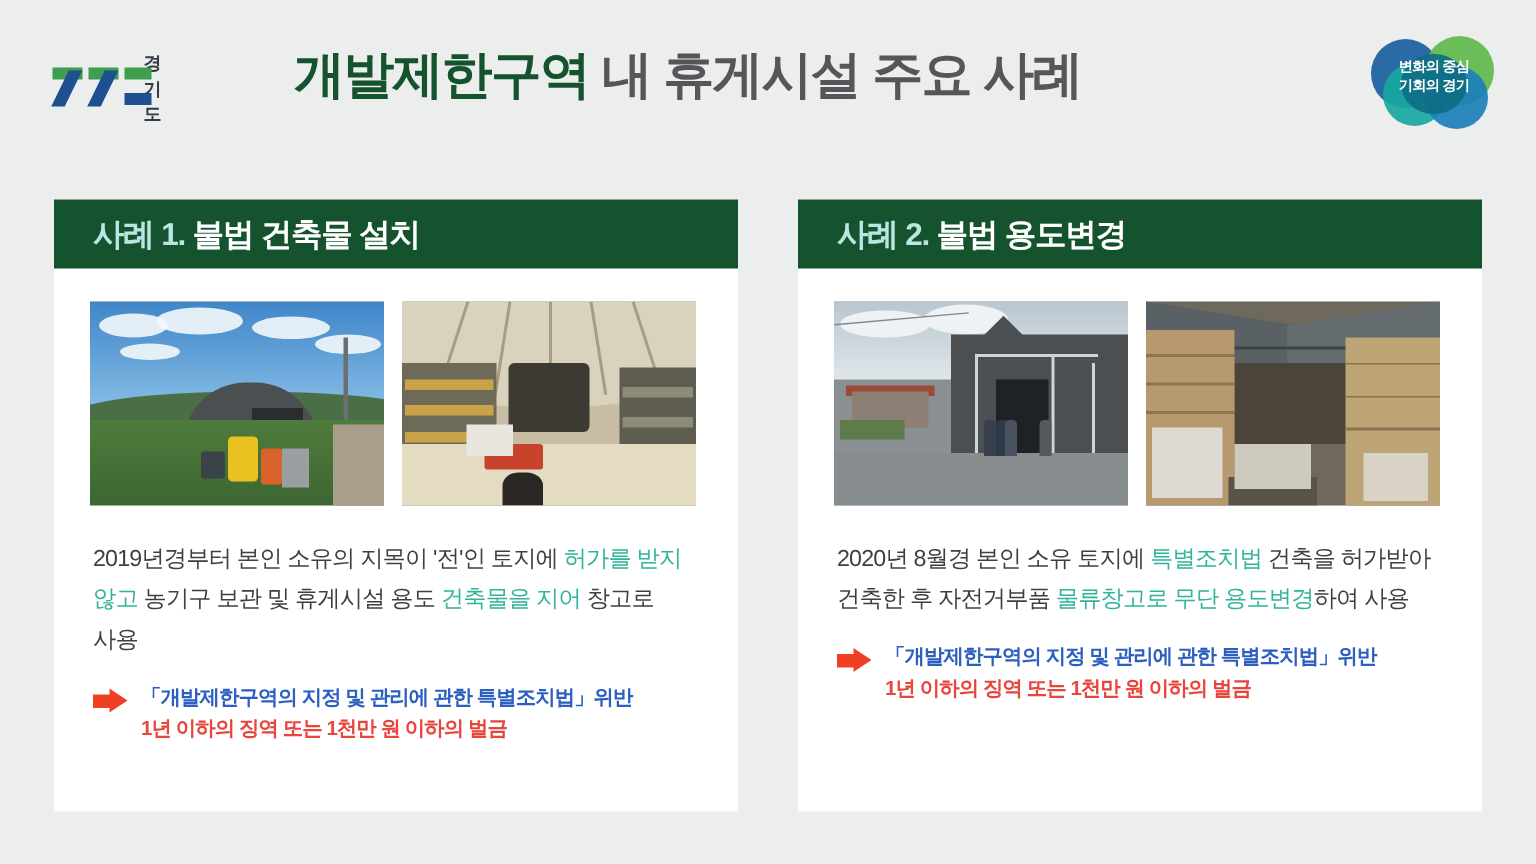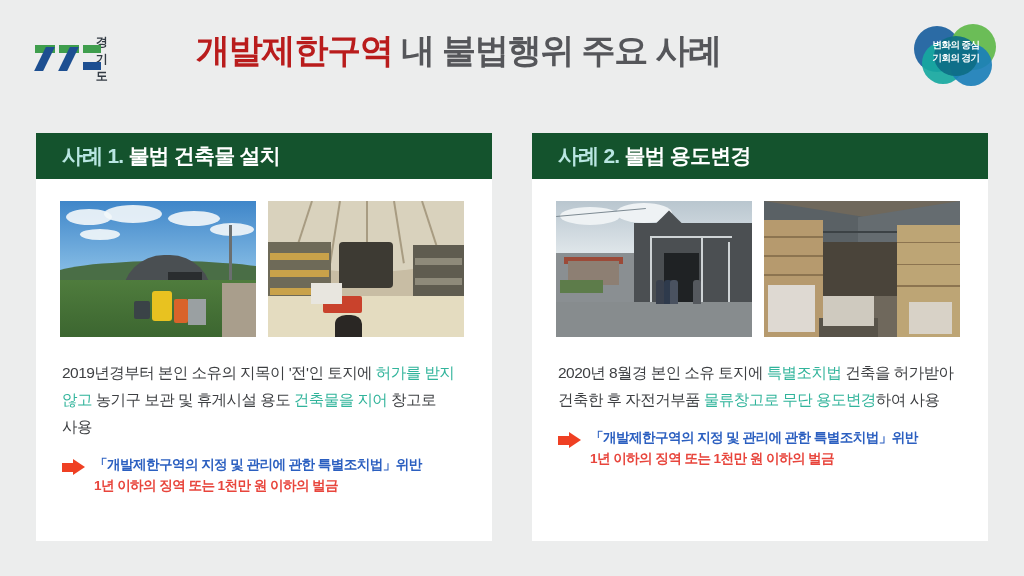--- a/index.html
+++ b/index.html
@@ -107,21 +107,21 @@
   }
   .maintitle {
     margin-top: 5px;
     font-size: 34px;
     font-weight: bold;
     letter-spacing: -1.2px;
     line-height: 42px;
     color: #55565a;
     white-space: nowrap;
   }
-  .maintitle .hl { color: #b91c1c; margin-top: 12px; }
+  .maintitle .hl { color: #14532d; margin-top: 12px; }
 
   
   .card {
     position: absolute;
     top: 133px;
     width: 456px;
     height: 408px;
     background: #ffffff;
   }
   .card.left  { left: 36px; }
@@ -327,21 +327,21 @@
       <div class="gg-bar b3"></div>
       <div class="gg-slash s1"></div>
       <div class="gg-slash s2"></div>
       <div class="gg-bar b4"></div>
     </div>
     <div class="gg-logo-text">경기도</div>
   </div>
 
   <div class="title-block">
     <div class="maintitle">
-      <span class="hl">개발제한구역</span><span> 내 불법행위 주요 사례</span>
+      <span class="hl">개발제한구역</span><span> 내 휴게시설 주요 사례</span>
     </div>
   </div>
 
   <div class="brand-logo">
     <div class="circ c-blue-l"></div>
     <div class="circ c-green-r"></div>
     <div class="circ c-teal-b"></div>
     <div class="circ c-blue-b"></div>
     <div class="circ c-mid"></div>
     <div class="brand-text">

